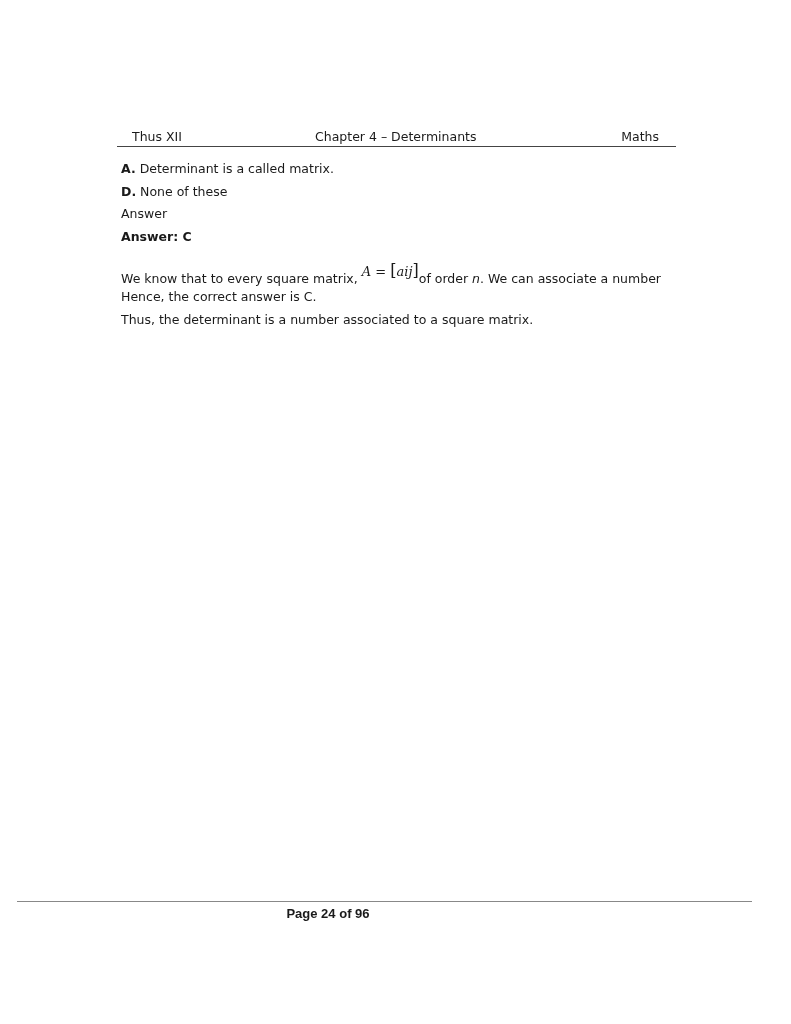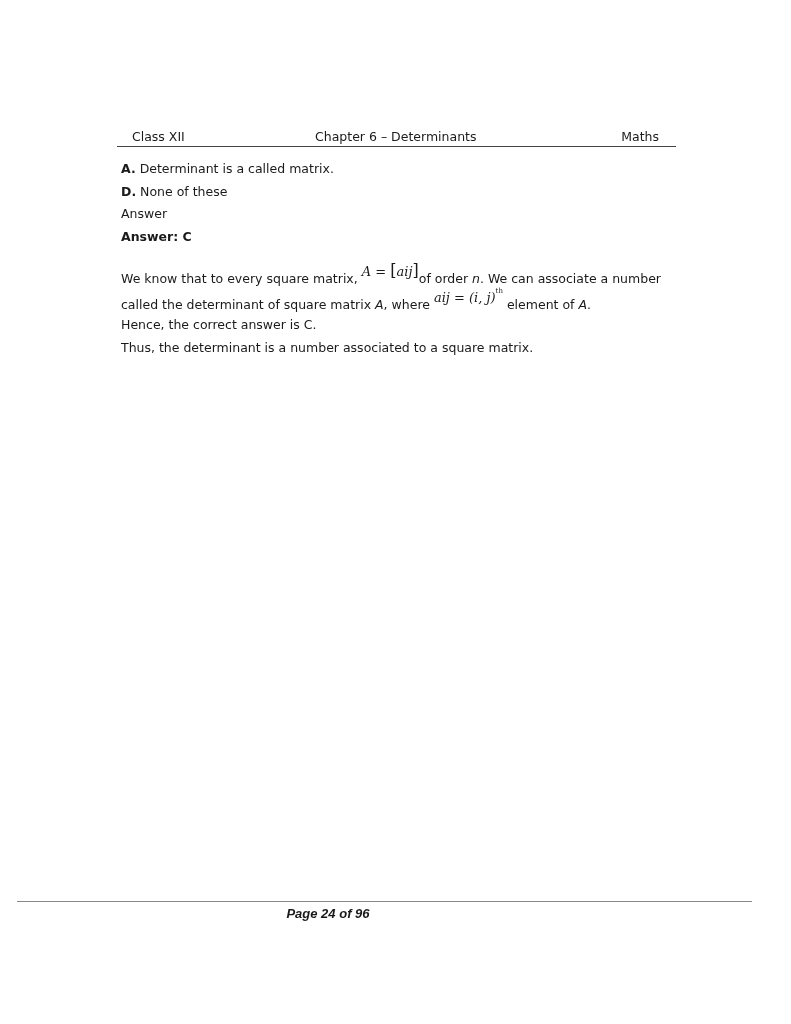--- a/index.html
+++ b/index.html
@@ -16,43 +16,39 @@
     .b { font-weight: bold; }
     .math { font-family: "DejaVu Serif", serif; font-style: italic; font-size: 13px; position: relative; }
     .math .up { position: relative; top: -7px; }
     .bracket { font-style: normal; font-size: 16px; }
     .sup { font-size: 7px; vertical-align: super; position: relative; top: -4px; font-style: normal; }
     .eq-line1 { height: 34px; line-height: 48px; margin-top: 4px; }
     .eq-line2 { height: 28px; line-height: 28px; }
     .footer-rule { position: absolute; left: 17px; top: 901px; width: 735px; height: 0;
                    border-top: 1.5px solid #888; }
     .footer { position: absolute; left: 0; top: 906px; width: 656px; text-align: center;
-              font-family: "Liberation Sans", sans-serif; font-weight: bold; font-size: 13px; font-style: italic; }
+              font-family: "Liberation Sans", sans-serif; font-weight: bold; font-size: 13px; }
   </style>
 </head>
 <body>
 
 <div class="header">
-  <span class="h-left">Class XII</span>
-  <span class="h-center">Chapter 6 – Determinants</span>
+  <span class="h-left">Thus XII</span>
+  <span class="h-center">Chapter 4 – Determinants</span>
   <span class="h-right">Maths</span>
 </div>
 
 <div class="content">
   <div class="line"><span class="b">A.</span><span> Determinant is a called matrix.</span></div>
   <div class="line"><span class="b">D.</span><span> None of these</span></div>
   <div class="line">Answer</div>
   <div class="line b">Answer: C</div>
 
   <div class="eq-line1">
     <span>We know that to every square matrix, </span>
     <span class="math"><span class="up"><span>A</span><span style="font-style:normal"> = </span><span class="bracket">[</span><span>aij</span><span class="bracket">]</span></span></span><span>of order </span><i>n</i><span>. We can associate a number</span>
   </div>
-  <div class="eq-line2">
-    <span>called the determinant of square matrix </span><i>A</i><span>, where </span>
-    <span class="math"><span class="up"><span>aij = (i, j)</span><span class="sup">th</span></span></span><span> element of </span><i>A</i><span>.</span>
-  </div>
   <div class="line">Hence, the correct answer is C.</div>
   <div class="line">Thus, the determinant is a number associated to a square matrix.</div>
 </div>
 
 <div class="footer-rule"></div>
 <div class="footer">Page 24 of 96</div>
 
 </body></html>

